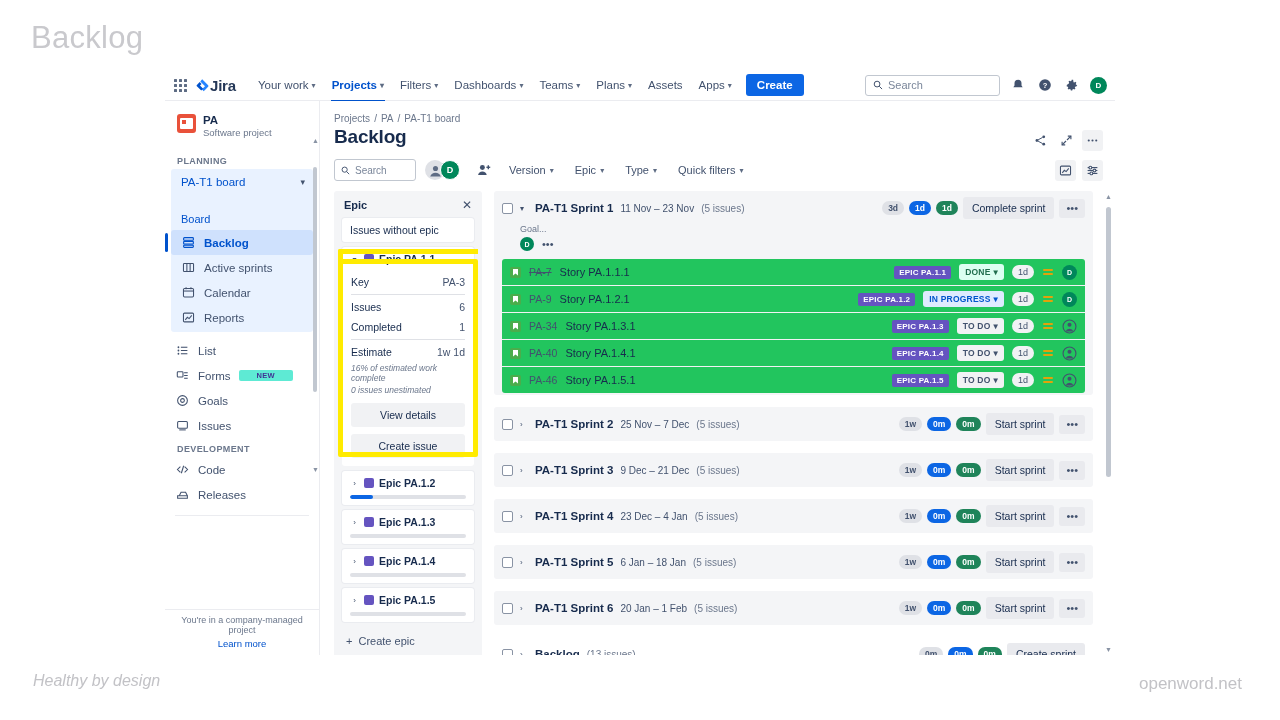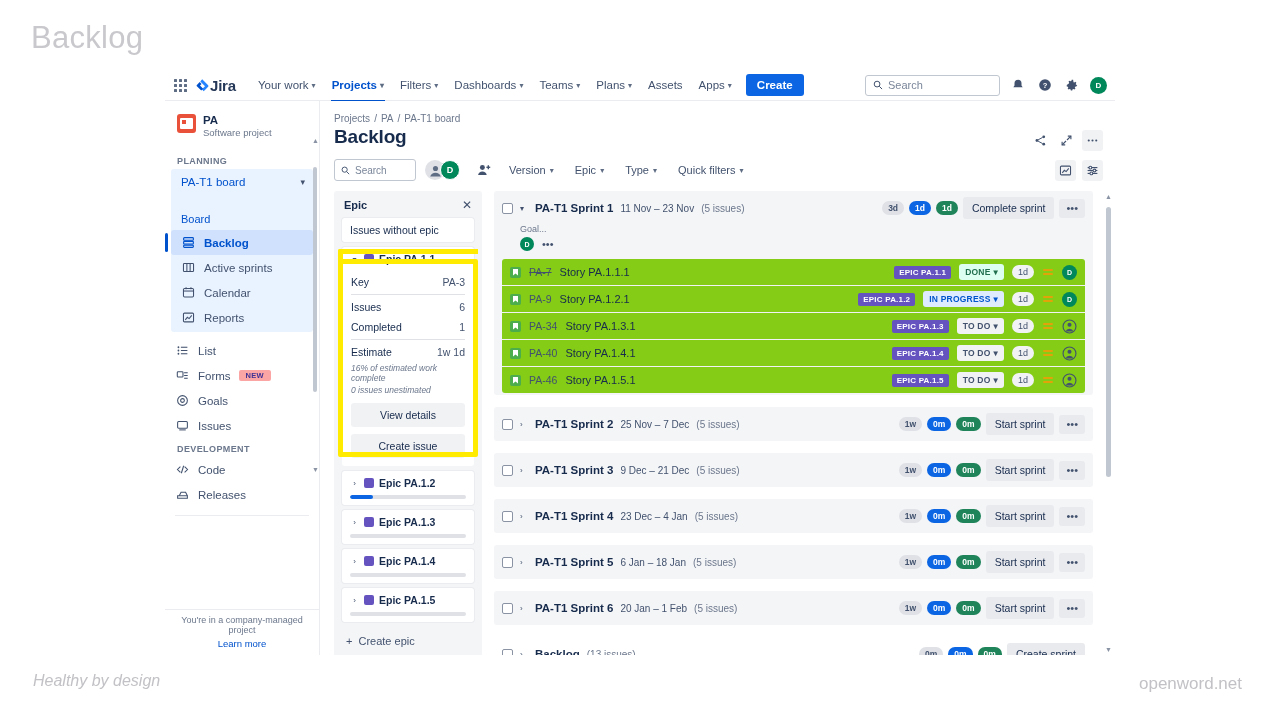--- a/index.html
+++ b/index.html
@@ -97,22 +97,22 @@
     display:flex; align-items:center; gap:8px; padding:5px 8px 5px 10px;
     font-size:11.5px; color:#42526e; cursor:pointer; position:relative; border-radius:3px;
   }
   .side-item.selected { background:#cfe1fd; color:#0052cc; font-weight:600; }
   .side-item.selected:before {
     content:""; position:absolute; left:-6px; top:3px; bottom:3px; width:2.5px; background:#0052cc; border-radius:2px;
   }
   .side-sep { border-top:1px solid #ebecf0; margin:8px 10px; }
   .side-icon { width:15px; height:15px; flex:0 0 15px; display:flex; align-items:center; justify-content:center; }
   .new-pill {
-    background:#fca5a5; color:#403294; font-size:7.5px; font-weight:700;
-    border-radius:2px; padding:1px 7px; letter-spacing:.3px;
+    background:#5eead4; color:#403294; font-size:7.5px; font-weight:700;
+    border-radius:2px; padding:1px 18px; letter-spacing:.3px;
   }
   .side-scroll { position:absolute; right:2px; top:44px; width:4px; height:320px; }
   .side-scroll .track { position:absolute; top:10px; bottom:10px; left:0; width:4px; background:transparent; }
   .side-scroll .thumb { position:absolute; top:12px; left:0; width:4px; height:225px; background:#c1c7d0; border-radius:2px; }
   .side-arrow { position:absolute; left:-1px; font-size:7px; color:#8993a4; }
   .side-footer {
     position:absolute; left:0; right:0; bottom:0; border-top:1px solid #ebecf0;
     padding:5px 4px 6px; text-align:center; background:#fff;
   }
   .side-footer .l1 { font-size:9px; color:#6b778c; }
@@ -199,21 +199,21 @@
   .sp-btn {
     background:#e9eaee; border-radius:3px; font-size:10.5px; color:#172b4d; font-weight:500;
     padding:5px 9px; cursor:pointer; white-space:nowrap;
   }
   .sp-more { background:#e9eaee; border-radius:3px; padding:4px 7px; cursor:pointer; color:#42526e; font-size:11px; line-height:1; }
   .sp-goal { font-size:9px; color:#6b778c; padding:5px 0 2px 18px; }
   .sp-subrow { display:flex; align-items:center; gap:8px; padding:1px 0 6px 18px; }
   .dot-av { width:14px; height:14px; border-radius:50%; background:#00875a; color:#fff; font-size:7px; font-weight:700; display:flex; align-items:center; justify-content:center; }
   .sp-dots { font-size:11px; color:#42526e; cursor:pointer; line-height:1; }
 
-  .issues { background:#84cc16; border-radius:3px; margin-top:2px; }
+  .issues { background:#22c55e; border-radius:3px; margin-top:2px; }
   .issue {
     display:flex; align-items:center; gap:8px; padding:5px 8px; font-size:11px;
     border-bottom:1px solid #f1f2f4; cursor:pointer; min-height:26px;
   }
   .issue:last-child { border-bottom:none; }
   .ic-story { width:11px; height:11px; border-radius:2px; background:#4bad4b; position:relative; flex:0 0 11px; }
   .ic-story:after {
     content:""; position:absolute; left:3px; top:2px; width:5px; height:7px; background:#fff;
     clip-path: polygon(0 0,100% 0,100% 100%,50% 70%,0 100%);
   }

